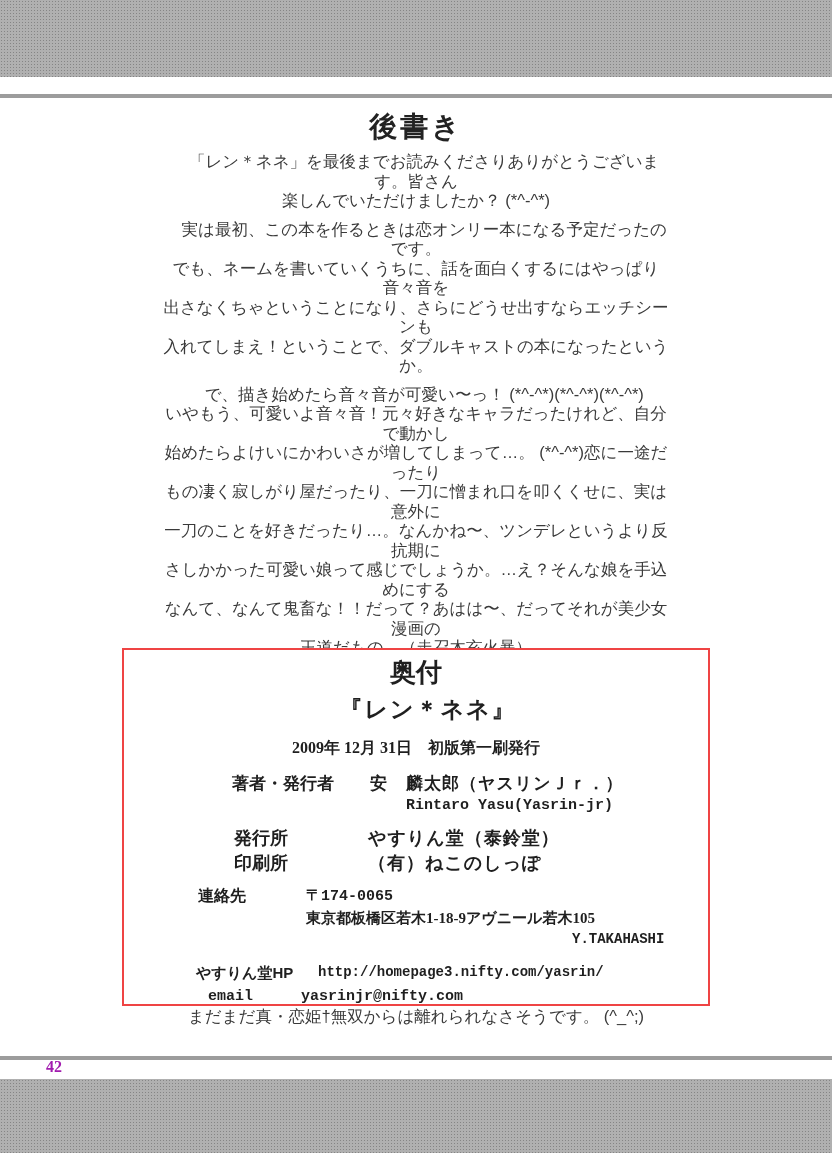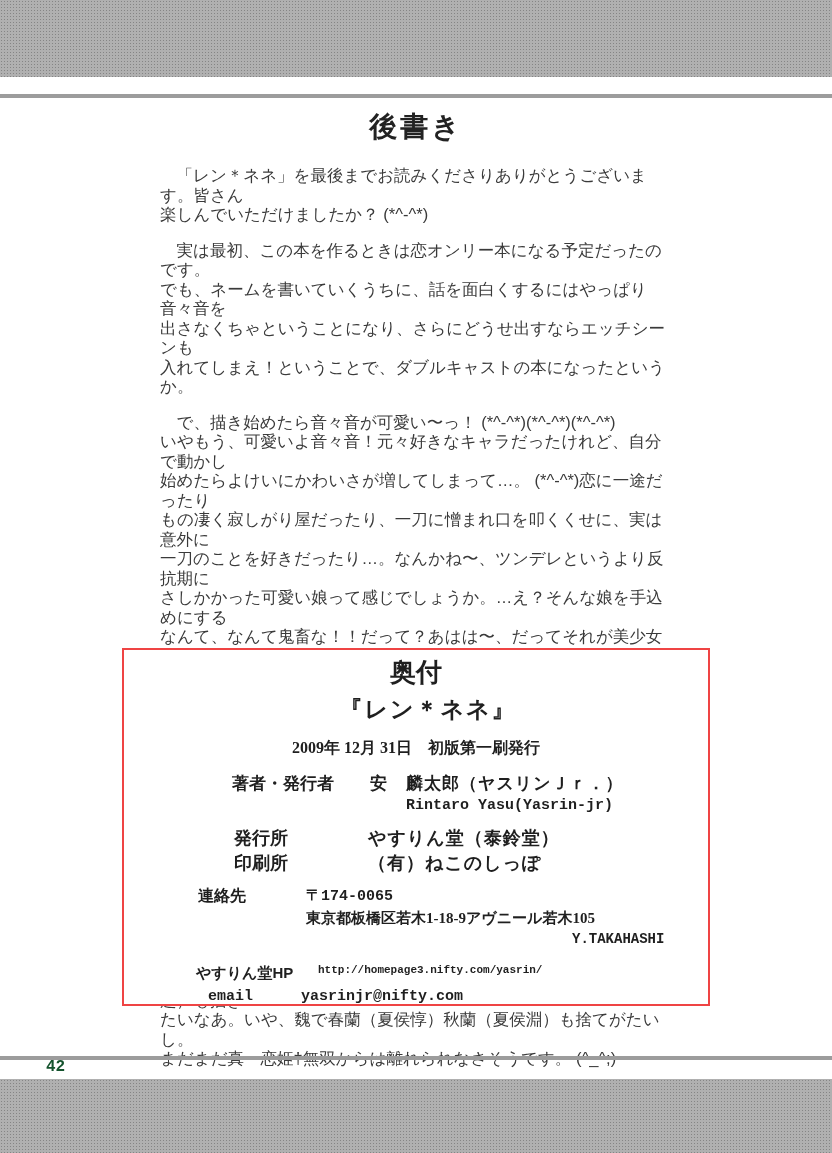--- a/index.html
+++ b/index.html
@@ -30,22 +30,23 @@
     font-size:28px;font-weight:bold;color:#222;
     letter-spacing:3px;
   }
 
   
   .body{
     position:absolute;left:160px;top:150px;width:512px;
     font-size:16.5px;line-height:19.5px;color:#3a3a3a;
   }
   .body p{
-    margin:16px 0 9px 0;
+    margin:2px 0 9px 0;
     white-space:pre-line;
+    text-align:center;
   }
 
   
   .colophon{
     position:absolute;left:122px;top:648px;
     width:584px;height:354px;
     border:2px solid #ef4444;
     background:#fff;color:#1f1f1f;
   }
   .colophon .abs{position:absolute;white-space:pre;}
@@ -59,29 +60,29 @@
   .c-romaji{left:282px;top:147px;font-size:15px;}
   .c-pub-label{left:110px;top:176px;font-size:18px;font-weight:bold;}
   .c-pub{left:244px;top:176px;font-size:18px;font-weight:bold;letter-spacing:1px;}
   .c-prn-label{left:110px;top:201px;font-size:18px;font-weight:bold;}
   .c-prn{left:244px;top:201px;font-size:18px;font-weight:bold;letter-spacing:1px;}
   .c-contact-label{left:74px;top:236px;font-size:16px;}
   .c-postal{left:182px;top:236px;font-size:15px;}
   .c-address{left:182px;top:259px;font-size:15px;}
   .c-person{left:448px;top:281px;font-size:14px;text-align:center;}
   .c-hp-label{left:72px;top:314px;font-size:15px;font-weight:bold;}
-  .c-hp{left:194px;top:314px;font-size:11px;}
+  .c-hp{left:194px;top:314px;font-size:14px;}
   .c-email-label{left:84px;top:338px;font-size:15px;}
   .c-email{left:177px;top:338px;font-size:15px;}
 
   
   .pageno{
     position:absolute;left:46px;top:1058px;
-    font-family:Liberation Mono, monospace;
-    font-size:16px;font-weight:bold;color:#14532d;
+    font-family:Liberation Serif, serif;
+    font-size:16px;font-weight:bold;color:#a21caf;
   }
 </style>
 </head>
 <body>
 
 <div class="canvas">
 
   <div class="band-top halftone"></div>
   <div class="rule rule-top"></div>
 

